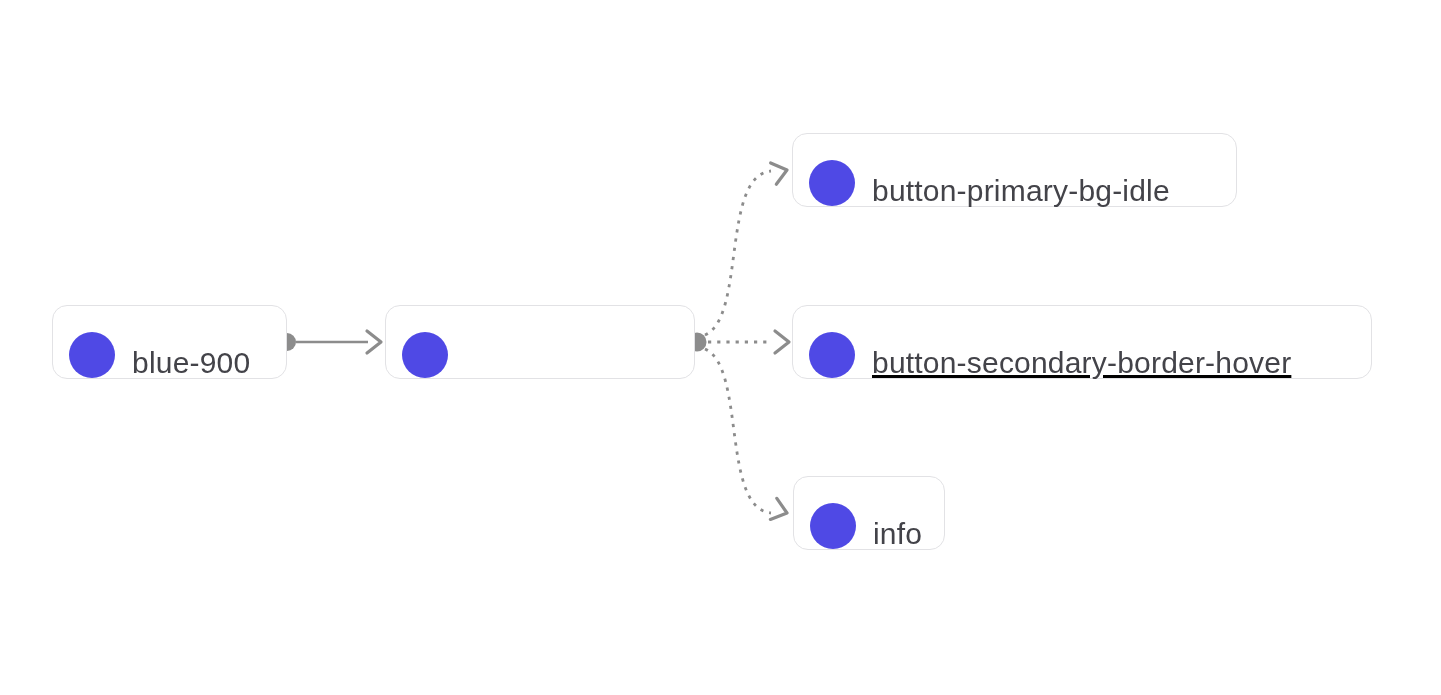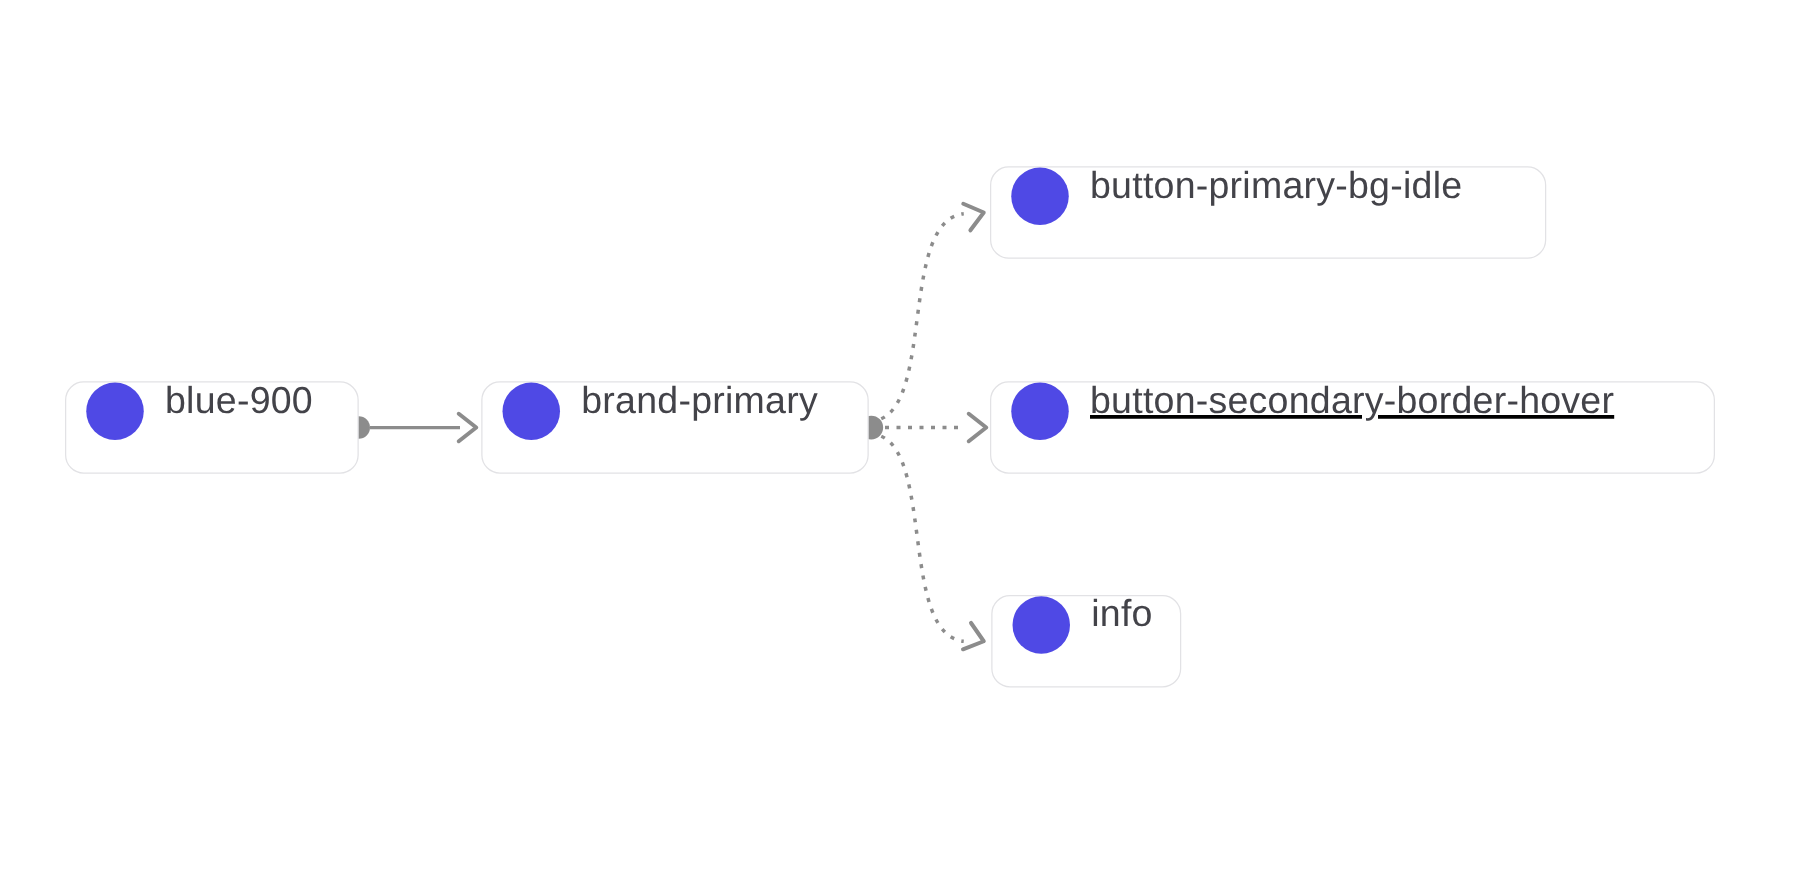--- a/index.html
+++ b/index.html
@@ -20,21 +20,21 @@
     left: 0;
     top: 0;
     width: 1441px;
     height: 695px;
     pointer-events: none;
   }
   .node {
     position: absolute;
     box-sizing: border-box;
     display: flex;
-    align-items: flex-start;
+    align-items: flex-end;
     gap: 17px;
     padding-left: 16px;
     padding-right: 24px;
     height: 74px;
     background: var(--node-bg, #ffffff);
     border: 1.5px solid var(--node-border, #e2e2e5);
     border-radius: 15px;
     white-space: nowrap;
     cursor: default;
   }
@@ -110,21 +110,20 @@
     </g>
   </svg>
 
   <div class="node node-blue-500">
     <span class="swatch"></span>
     <span class="node-label">blue-900</span>
   </div>
 
   <div class="node node-brand-primary">
     <span class="swatch"></span>
-    <span class="node-label">brand-primary</span>
   </div>
 
   <div class="node node-button-primary-bg-idle">
     <span class="swatch"></span>
     <span class="node-label">button-primary-bg-idle</span>
   </div>
 
   <div class="node node-button-secondary-border-hover">
     <span class="swatch"></span>
     <span class="node-label">button-secondary-border-hover</span>

